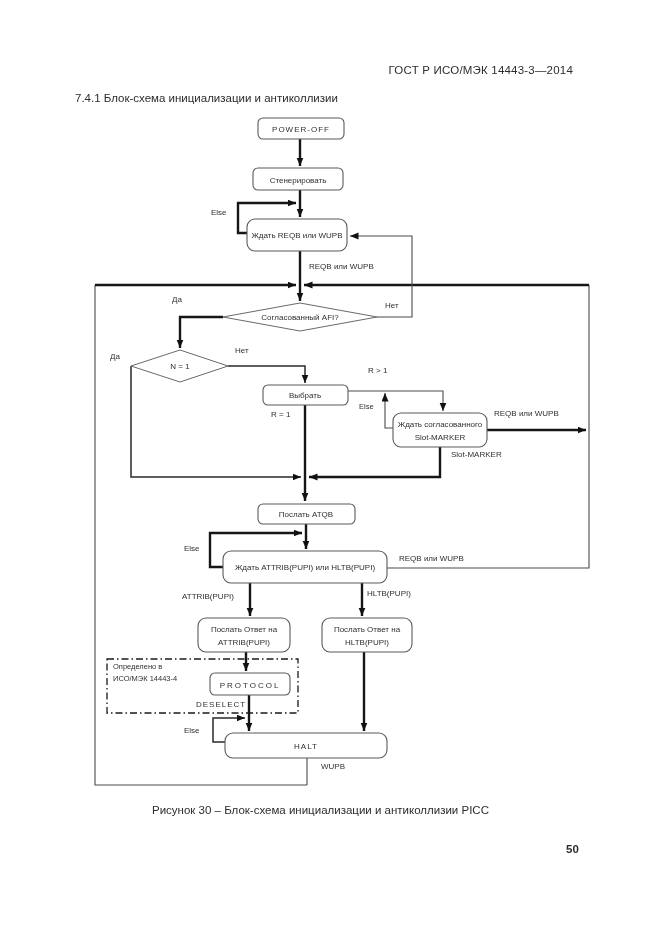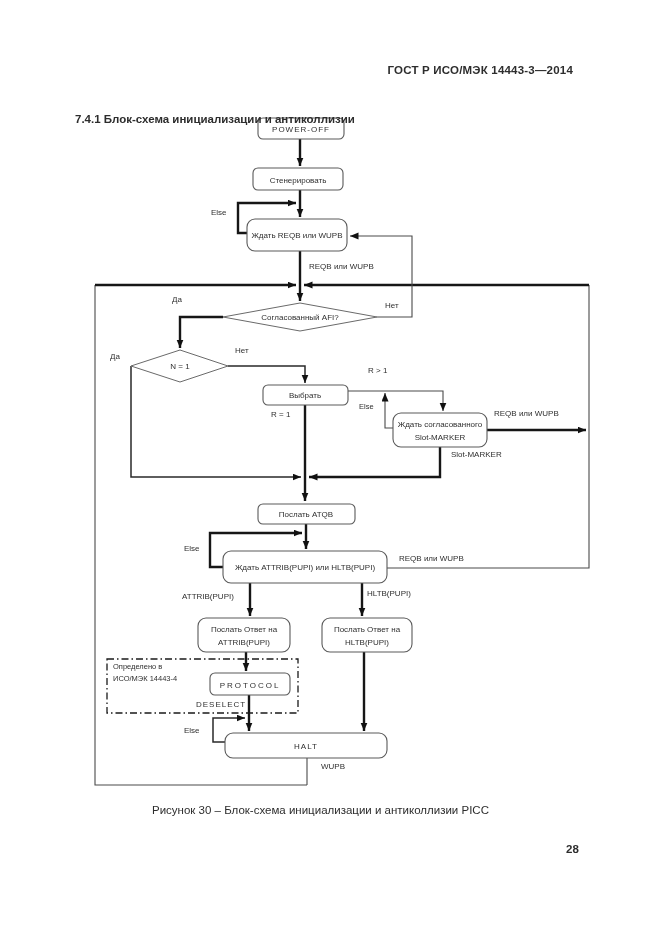--- a/index.html
+++ b/index.html
@@ -1,22 +1,22 @@
 <!DOCTYPE html>
 <html><head>
 <meta charset="utf-8">
 <style>
   html,body{margin:0;padding:0;background:#e8e8e8;}
   .page{
     position:relative;width:661px;height:935px;background:#ffffff;
     font-family:"Liberation Sans", sans-serif;color:#2d2d2d;overflow:hidden;
     box-shadow:0 0 4px rgba(0,0,0,.25);
   }
-  .hdr{position:absolute;top:64px;right:88px;font-size:11.5px;font-weight:bold;letter-spacing:.2px;text-align:right;}
-  .sect{position:absolute;top:92px;left:75px;font-size:11.5px;font-weight:bold;margin-top:21px;}
+  .hdr{position:absolute;top:64px;right:88px;font-size:11.5px;font-weight:normal;letter-spacing:.2px;text-align:right;}
+  .sect{position:absolute;top:92px;left:75px;font-size:11.5px;font-weight:normal;}
   .cap{position:absolute;top:804px;left:152px;font-size:11.5px;}
   .pgnum{position:absolute;top:843px;left:566px;font-size:11.5px;font-weight:bold;}
   svg.fc{position:absolute;top:0;left:0;}
   .lk{stroke:#161616;stroke-width:2.4;fill:none;}
   .lm{stroke:#2a2a2a;stroke-width:1.5;fill:none;}
   .ln{stroke:#4a4a4a;stroke-width:1.1;fill:none;}
   .bx{fill:#ffffff;stroke:#5a5a5a;stroke-width:1.1;}
   .dia{fill:#ffffff;stroke:#6a6a6a;stroke-width:1;}
   .dash{fill:none;stroke:#1a1a1a;stroke-width:1.3;stroke-dasharray:7 3 1.5 3;}
   text{font-family:"Liberation Sans", sans-serif;fill:#2f2f2f;}
@@ -133,14 +133,14 @@
     <text class="ts" x="113" y="669">Определено в</text>
     <text class="ts" x="113" y="681">ИСО/МЭК 14443-4</text>
     <text class="t sp" x="196" y="707">DESELECT</text>
     <text class="t" x="184" y="733">Else</text>
     <text class="t" x="321" y="769">WUPB</text>
   </svg>
 
   <div class="hdr">ГОСТ Р ИСО/МЭК 14443-3—2014</div>
   <div class="sect">7.4.1  Блок-схема инициализации и антиколлизии</div>
   <div class="cap">Рисунок 30 – Блок-схема инициализации и антиколлизии PICC</div>
-  <div class="pgnum">28</div>
+  <div class="pgnum">50</div>
 </div>
 
 </body></html>

